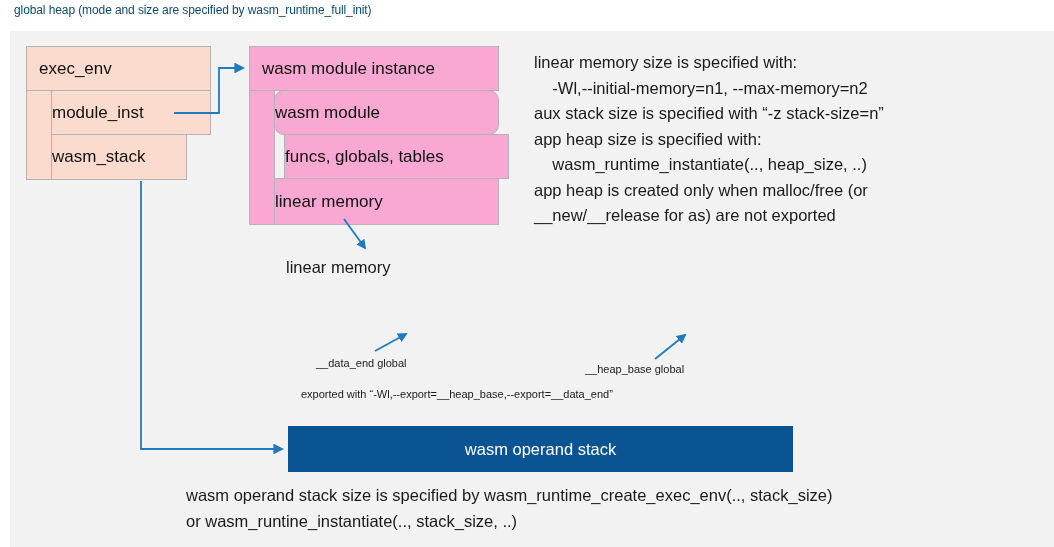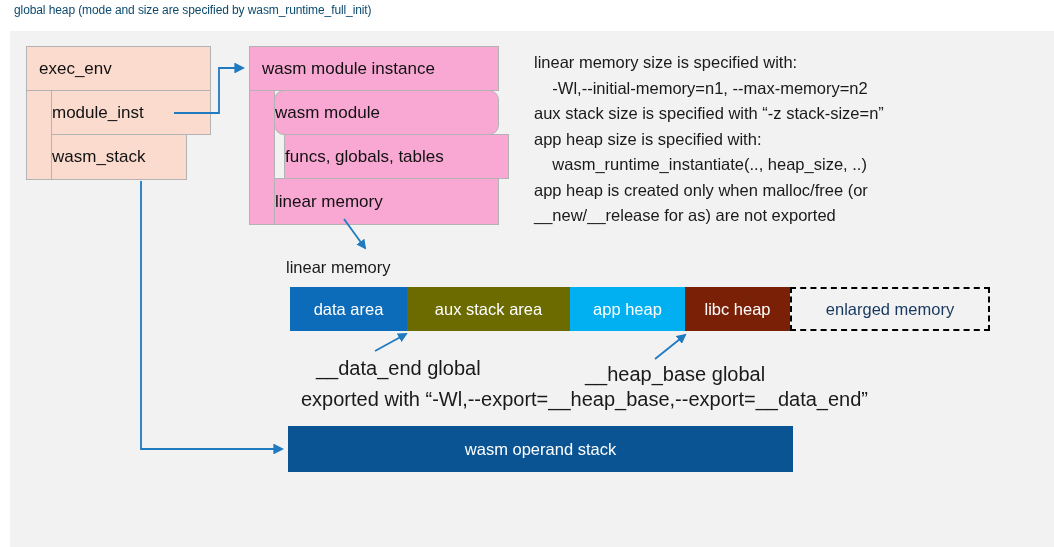--- a/index.html
+++ b/index.html
@@ -105,21 +105,21 @@
   }
   .seg.dashed {
     background: #f2f2f2;
     color: #17375e;
     border: 2.5px dashed #000000;
   }
 
   
   .anno {
     position: absolute;
-    font-size: 20px;
+    font-size: 11px;
     color: #1a1a1a;
     white-space: nowrap;
   }
 
   
   .opstack {
     position: absolute;
     left: 288px;
     top: 426px;
     width: 505px;
@@ -190,46 +190,31 @@
   <div class="infotext">linear memory size is specified with:
     -Wl,--initial-memory=n1, --max-memory=n2
 aux stack size is specified with “-z stack-size=n”
 app heap size is specified with:
     wasm_runtime_instantiate(.., heap_size, ..)
 app heap is created only when malloc/free (or
 __new/__release for as) are not exported</div>
 
   <div class="lm-label">linear memory</div>
 
-  <div class="membar">
-    <div class="seg" style="width:117px; background:#0d6cb9;">
-      <span>data area</span>
-    </div>
-    <div class="seg" style="width:163px; background:#6b6b00;">
-      <span>aux stack area</span>
-    </div>
-    <div class="seg" style="width:115px; background:#00b0f0;">
-      <span>app heap</span>
-    </div>
-    <div class="seg" style="width:105px; background:#7a2007;">
-      <span>libc heap</span>
-    </div>
-    <div class="seg dashed" style="width:200px;">
-      <span>enlarged memory</span>
-    </div>
-  </div>
 
   <div class="anno" style="left:316px; top:357px;">__data_end global</div>
   <div class="anno" style="left:585px; top:363px;">__heap_base global</div>
   <div class="anno" style="left:301px; top:388px;">exported with “-Wl,--export=__heap_base,--export=__data_end”</div>
 
   <div class="opstack" style="background:#0a5494;">
     <span>wasm operand stack</span>
   </div>
 
+  <div class="caption">wasm operand stack size is specified by wasm_runtime_create_exec_env(.., stack_size)
+or wasm_runtine_instantiate(.., stack_size, ..)</div>
 
   <svg class="connectors" viewBox="0 0 1054 547">
     <defs>
       <marker id="arrowBlue" viewBox="0 0 10 10" refX="8" refY="5" markerWidth="6" markerHeight="6" orient="auto-start-reverse">
         <path d="M 0 0 L 10 5 L 0 10 z" fill="#1f7ac0"></path>
       </marker>
       <marker id="arrowBlueThin" viewBox="0 0 10 10" refX="8" refY="5" markerWidth="5.5" markerHeight="5.5" orient="auto-start-reverse">
         <path d="M 0 0 L 10 5 L 0 10 z" fill="#1f7ac0"></path>
       </marker>
     </defs>

